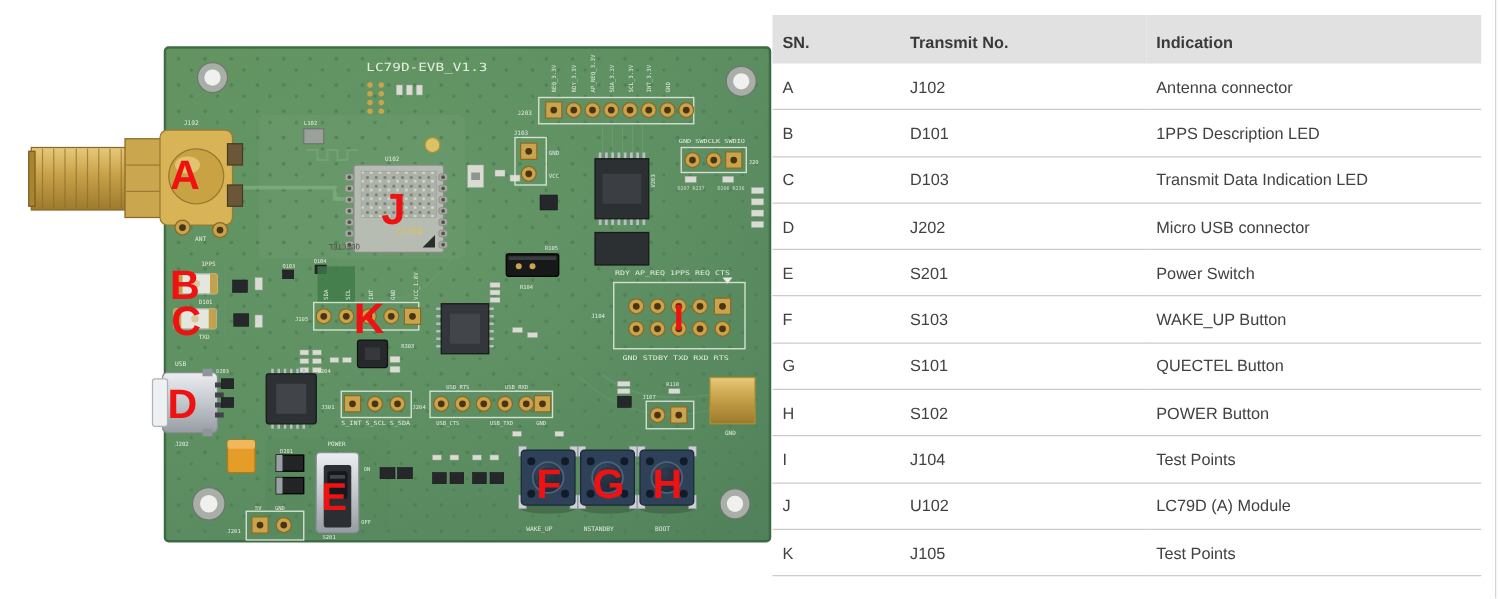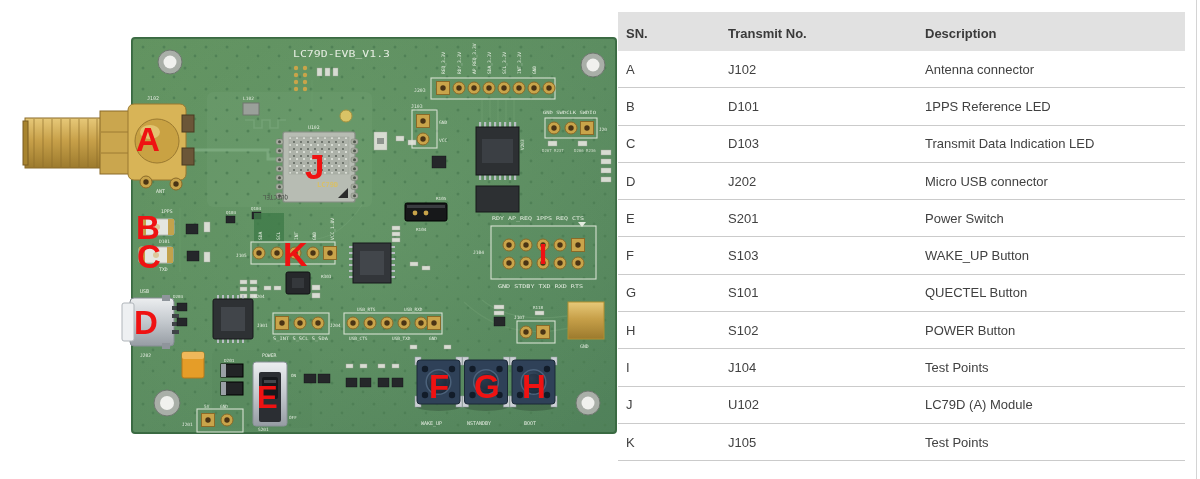--- a/index.html
+++ b/index.html
@@ -540,33 +540,33 @@
     <table class="ctable">
       <colgroup>
           <col style="width:102px">
           <col style="width:197px">
           <col style="width:268px">
         </colgroup>
       <thead>
         <tr>
           <th>SN.</th>
           <th>Transmit No.</th>
-          <th>Description</th>
+          <th>Indication</th>
         </tr>
       </thead>
       <tbody>
         <tr>
           <td>A</td>
           <td>J102</td>
           <td>Antenna connector</td>
         </tr>
         <tr>
           <td>B</td>
           <td>D101</td>
-          <td>1PPS Reference LED</td>
+          <td>1PPS Description LED</td>
         </tr>
         <tr>
           <td>C</td>
           <td>D103</td>
           <td>Transmit Data Indication LED</td>
         </tr>
         <tr>
           <td>D</td>
           <td>J202</td>
           <td>Micro USB connector</td>

